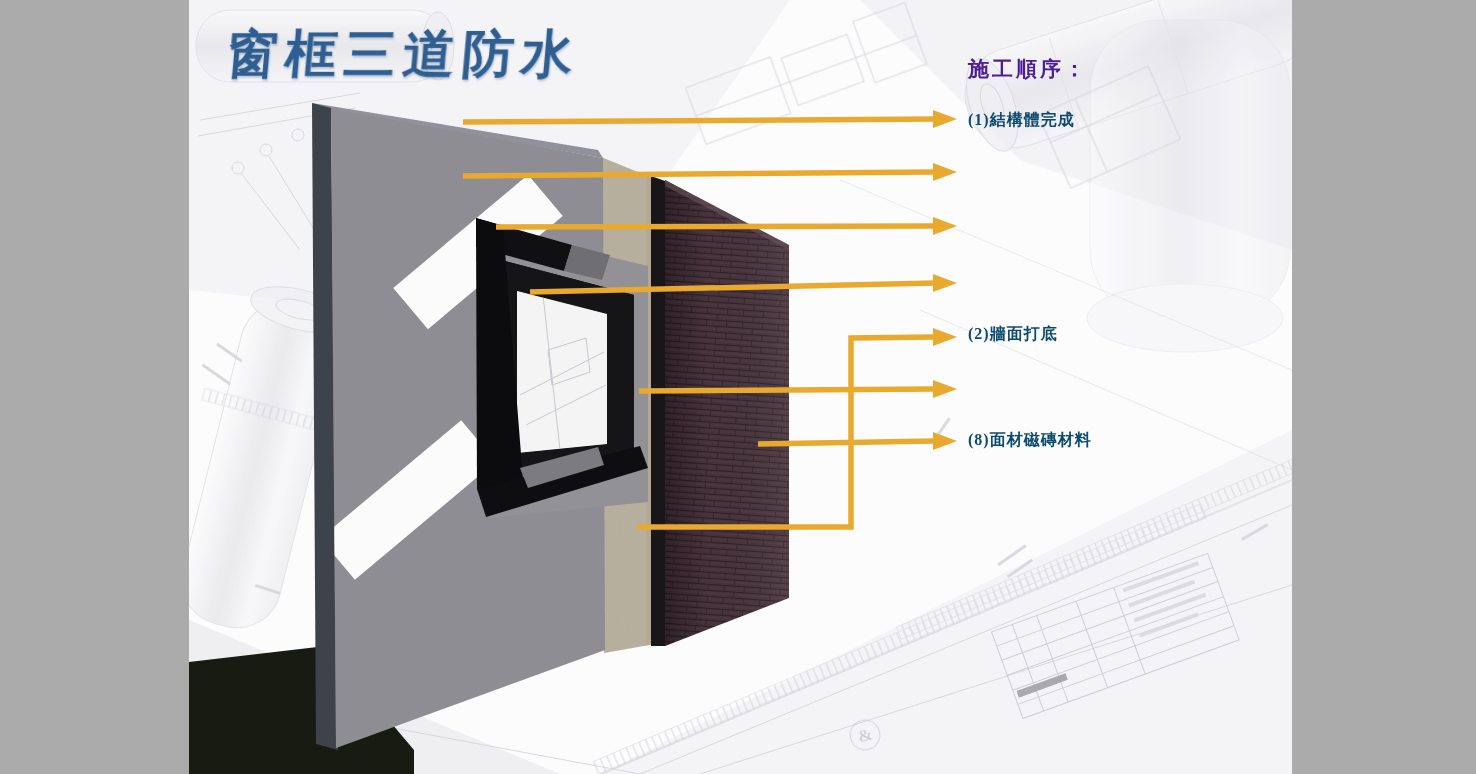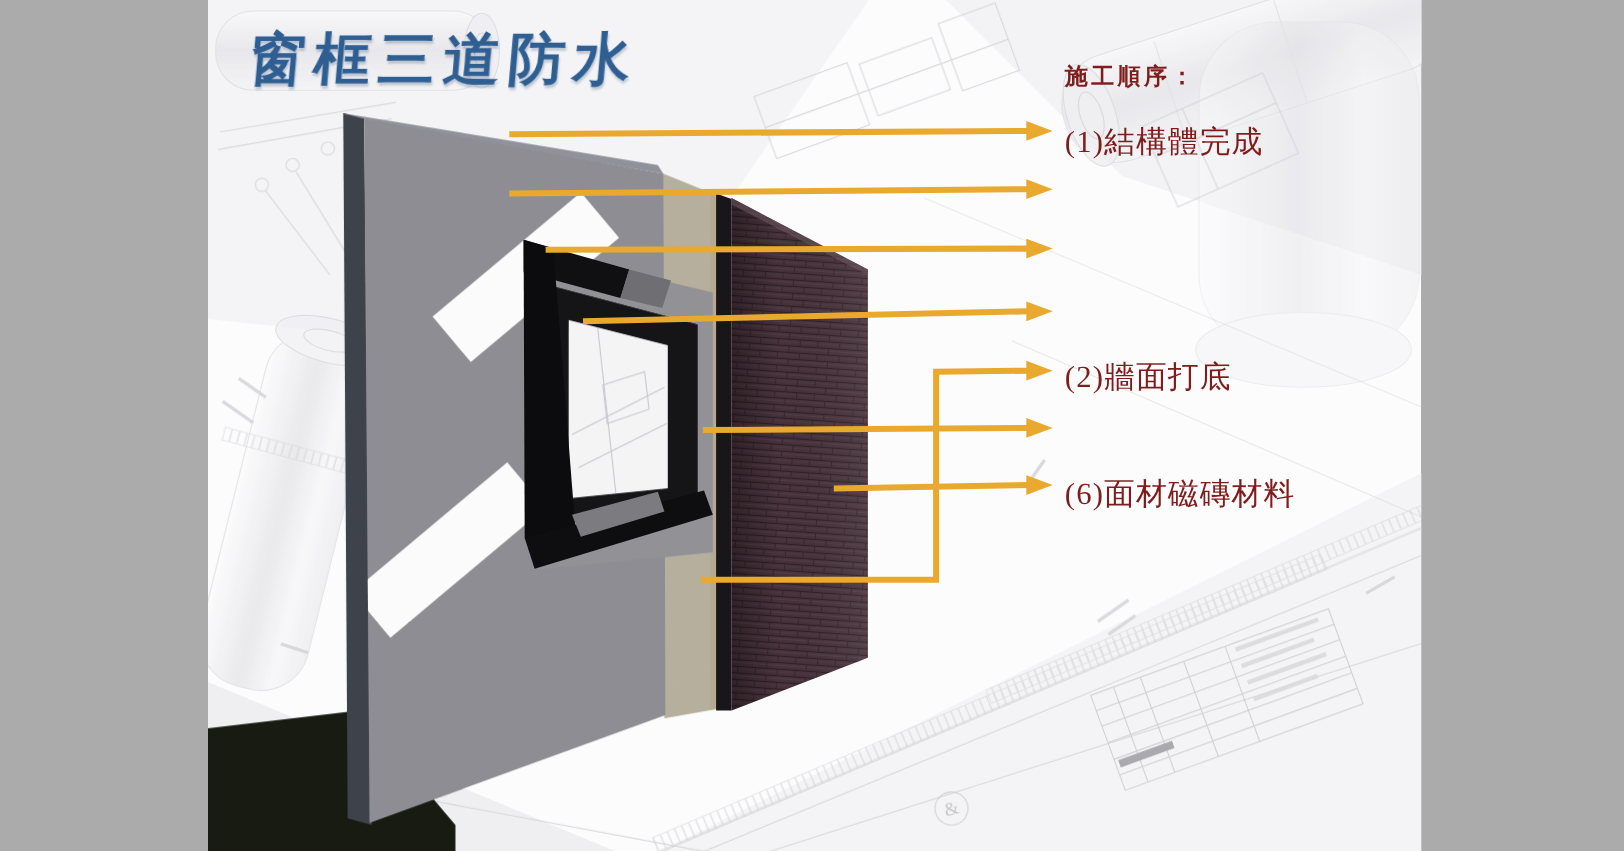--- a/index.html
+++ b/index.html
@@ -3,22 +3,22 @@
 <meta charset="utf-8">
 <style>
   html,body{margin:0;padding:0;background:#888;}
   .stage{position:relative;width:1476px;height:774px;overflow:hidden;background:#ababab;
          font-family:"Liberation Serif","DejaVu Serif",serif;}
   .art{position:absolute;left:0;top:0;width:1476px;height:774px;}
   .slide-title{position:absolute;left:226px;top:20px;font-size:52px;font-weight:700;
       color:#2f5f92;letter-spacing:7px;transform:skewX(-5deg);white-space:nowrap;
       text-shadow:1px 2px 2px rgba(40,70,110,.25);}
   .seq-heading{position:absolute;left:968px;top:55px;font-size:21px;font-weight:700;
-      color:#7f1d1d;letter-spacing:3px;white-space:nowrap;}
-  .step{position:absolute;left:968px;font-size:28px;font-weight:400;color:#7f1d1d;
+      color:#4c1d95;letter-spacing:3px;white-space:nowrap;}
+  .step{position:absolute;left:968px;font-size:16px;font-weight:700;color:#0c4a6e;
       letter-spacing:1px;white-space:nowrap;}
   .step.s0{top:110px}.step.s1{top:163px}.step.s2{top:218px}
   .step.s3{top:268px}.step.s4{top:324px}.step.s5{top:380px}.step.s6{top:430px}
   .bar{position:absolute;top:0;height:774px;background:#ababab;}
   .bar.left{left:0;width:189px;}
   .bar.right{left:1292px;width:184px;}
 </style>
 </head>
 <body>
 
@@ -270,18 +270,18 @@
             <polygon points="957,441 933,432 933,450" fill="#e9a92e" stroke="none"></polygon>
           </g>
     </g>
   </g>
 </svg>
 
 <div class="slide-title">窗框三道防水</div>
 <div class="seq-heading">施工順序：</div>
 <div class="step s0">(1)結構體完成</div>
 <div class="step s4">(2)牆面打底</div>
-<div class="step s6">(6)面材磁磚材料</div>
+<div class="step s6">(8)面材磁磚材料</div>
 
 <div class="bar left"></div>
 <div class="bar right"></div>
 
 </div>
 
 </body></html>

